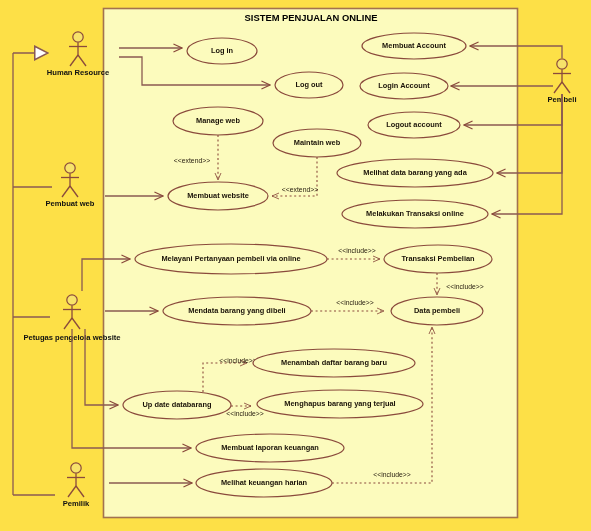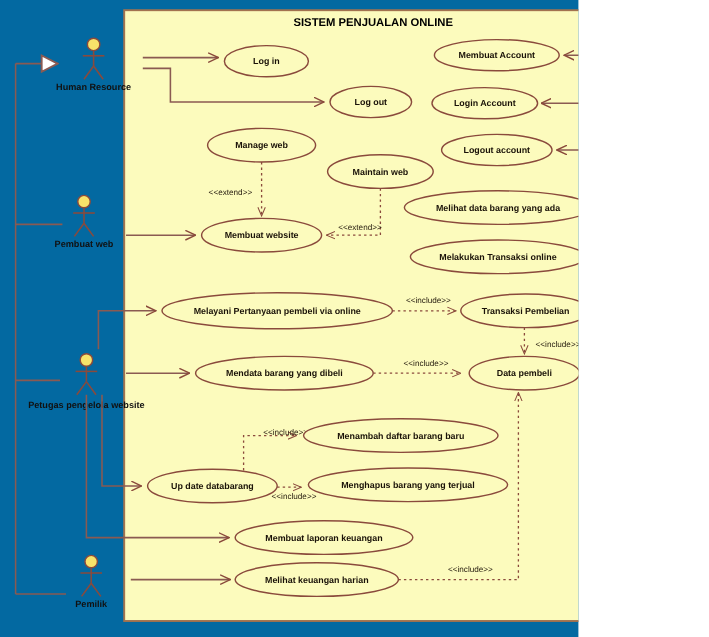--- a/index.html
+++ b/index.html
@@ -5,24 +5,24 @@
   html, body {
     margin: 0;
     padding: 0;
     background: #ffffff;
   }
   body {
     font-family: "Liberation Sans", sans-serif;
   }
   #diagram-root {
     position: relative;
-    width: 482px;
+    width: 591px;
     height: 531px;
     overflow: hidden;
-    background: #0369a1;
+    background: #fde047;
     text-decoration: underline;
   }
   svg.canvas {
     position: absolute;
     left: 0;
     top: 0;
     width: 591px;
     height: 531px;
   }
   .uc-label {

